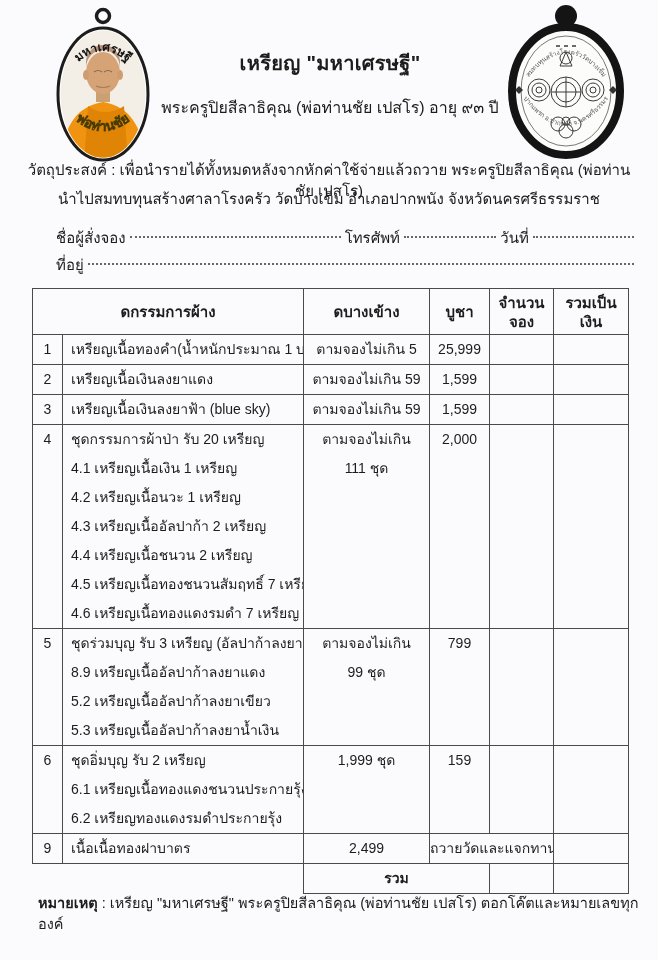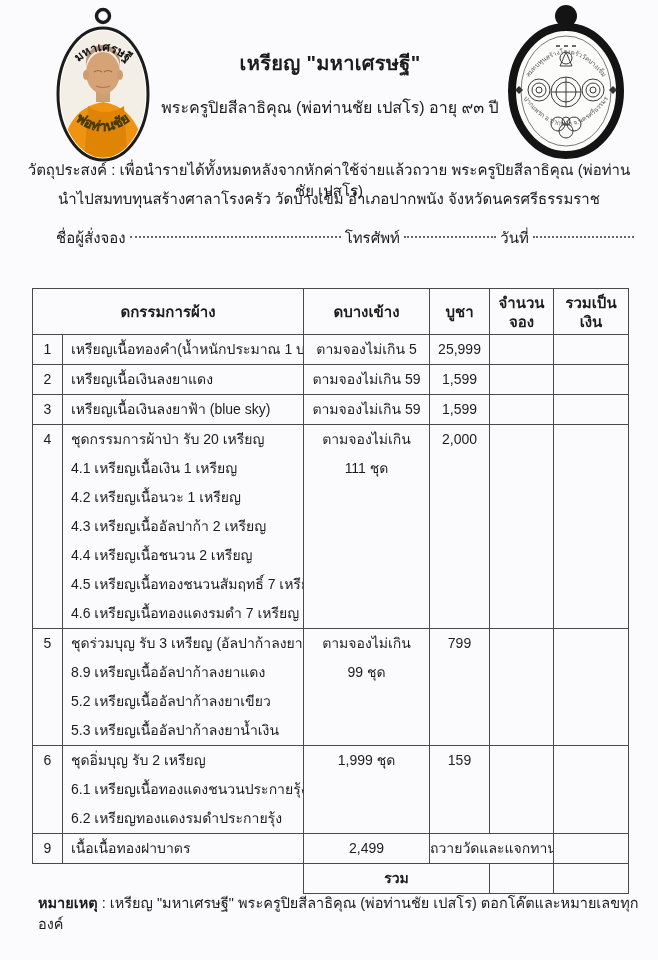--- a/index.html
+++ b/index.html
@@ -139,20 +139,24 @@
   <div class="purpose-line2">นำไปสมทบทุนสร้างศาลาโรงครัว วัดบางเข็ม อำเภอปากพนัง จังหวัดนครศรีธรรมราช</div>
 
   <div class="form-line" id="form-line-1">
     <span>ชื่อผู้สั่งจอง</span>
     <span class="dotfill dot-name"></span>
     <span>โทรศัพท์</span>
     <span class="dotfill dot-phone"></span>
     <span>วันที่</span>
     <span class="dotfill dot-date"></span>
   </div>
+  <div class="form-line" id="form-line-2">
+    <span>ที่อยู่</span>
+    <span class="dotfill dot-address"></span>
+  </div>
 
   <table id="order-table">
     <colgroup>
       <col style="width:30px">
         <col style="width:241px">
         <col style="width:126px">
       <col style="width:60px">
         <col style="width:64px">
         <col style="width:75px">
     </colgroup>

